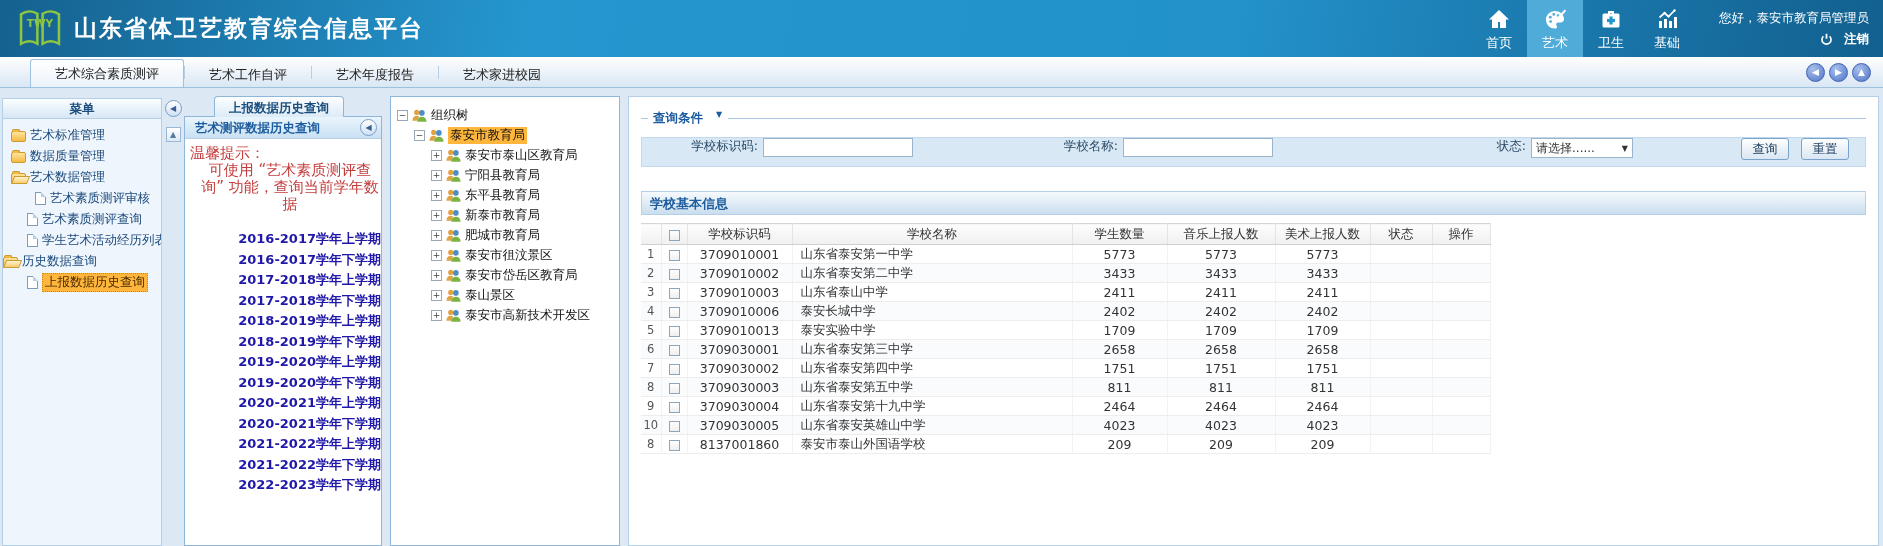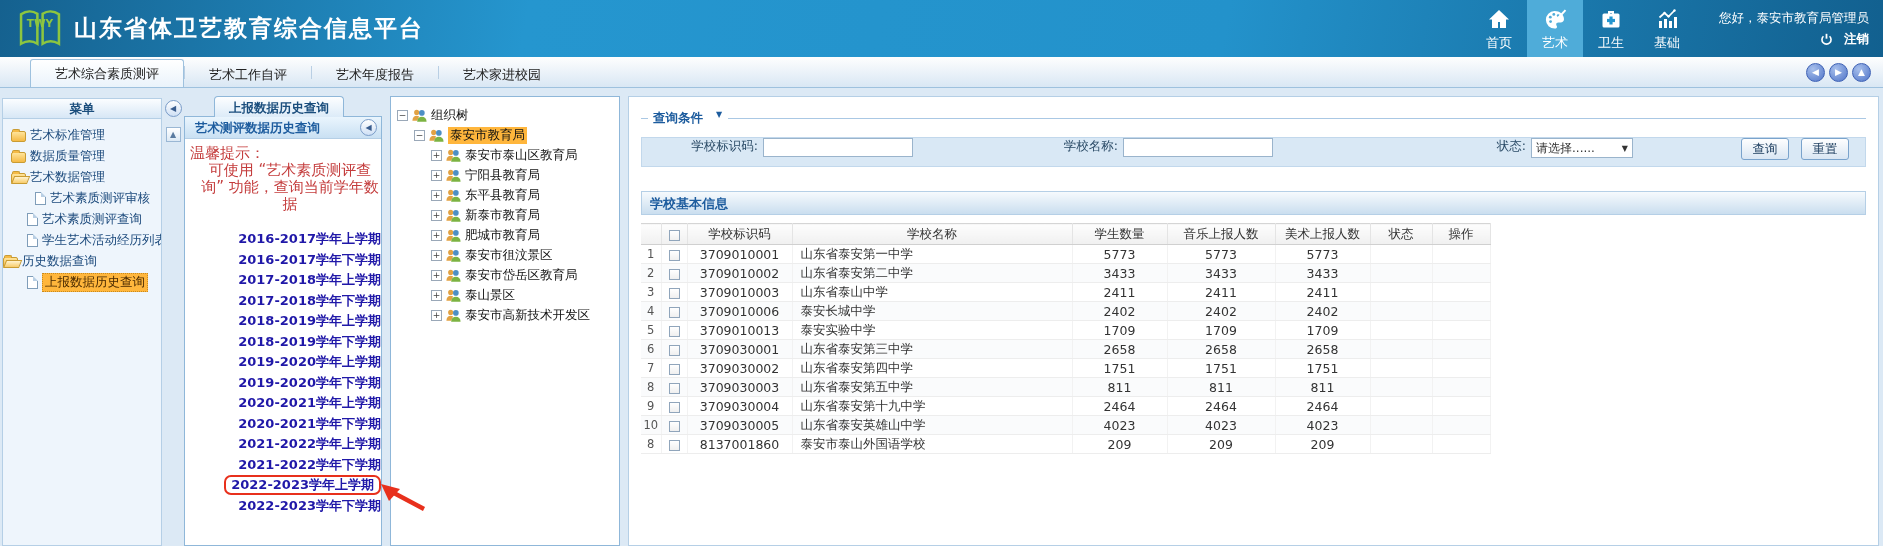--- a/index.html
+++ b/index.html
@@ -270,24 +270,20 @@
             <div class="sem-line"><span class="sem-link">2017-2018学年上学期</span></div>
             <div class="sem-line"><span class="sem-link">2017-2018学年下学期</span></div>
             <div class="sem-line"><span class="sem-link">2018-2019学年上学期</span></div>
             <div class="sem-line"><span class="sem-link">2018-2019学年下学期</span></div>
             <div class="sem-line"><span class="sem-link">2019-2020学年上学期</span></div>
             <div class="sem-line"><span class="sem-link">2019-2020学年下学期</span></div>
             <div class="sem-line"><span class="sem-link">2020-2021学年上学期</span></div>
             <div class="sem-line"><span class="sem-link">2020-2021学年下学期</span></div>
             <div class="sem-line"><span class="sem-link">2021-2022学年上学期</span></div>
             <div class="sem-line"><span class="sem-link">2021-2022学年下学期</span></div>
-            <div class="sem-line"><span class="sem-link hl">2022-2023学年上学期<span class="red-arrow"><svg width="52" height="32" viewBox="0 0 52 32">
-                    <path d="M47 28 L15 11" stroke="#e8301c" stroke-width="4.5"></path>
-                    <polygon points="4,3 23,8 12,20" fill="#e8301c"></polygon>
-                  </svg></span></span></div>
             <div class="sem-line"><span class="sem-link">2022-2023学年下学期</span></div>
           </div>
       </div>
     </section>
 
     <section class="orgtree-panel">
         <div class="org-row" style="padding-left: 4px;">
           <span class="pm-box">−</span>
           <span class="tree-ico">
             <svg width="17" height="15" viewBox="0 0 18 15">

